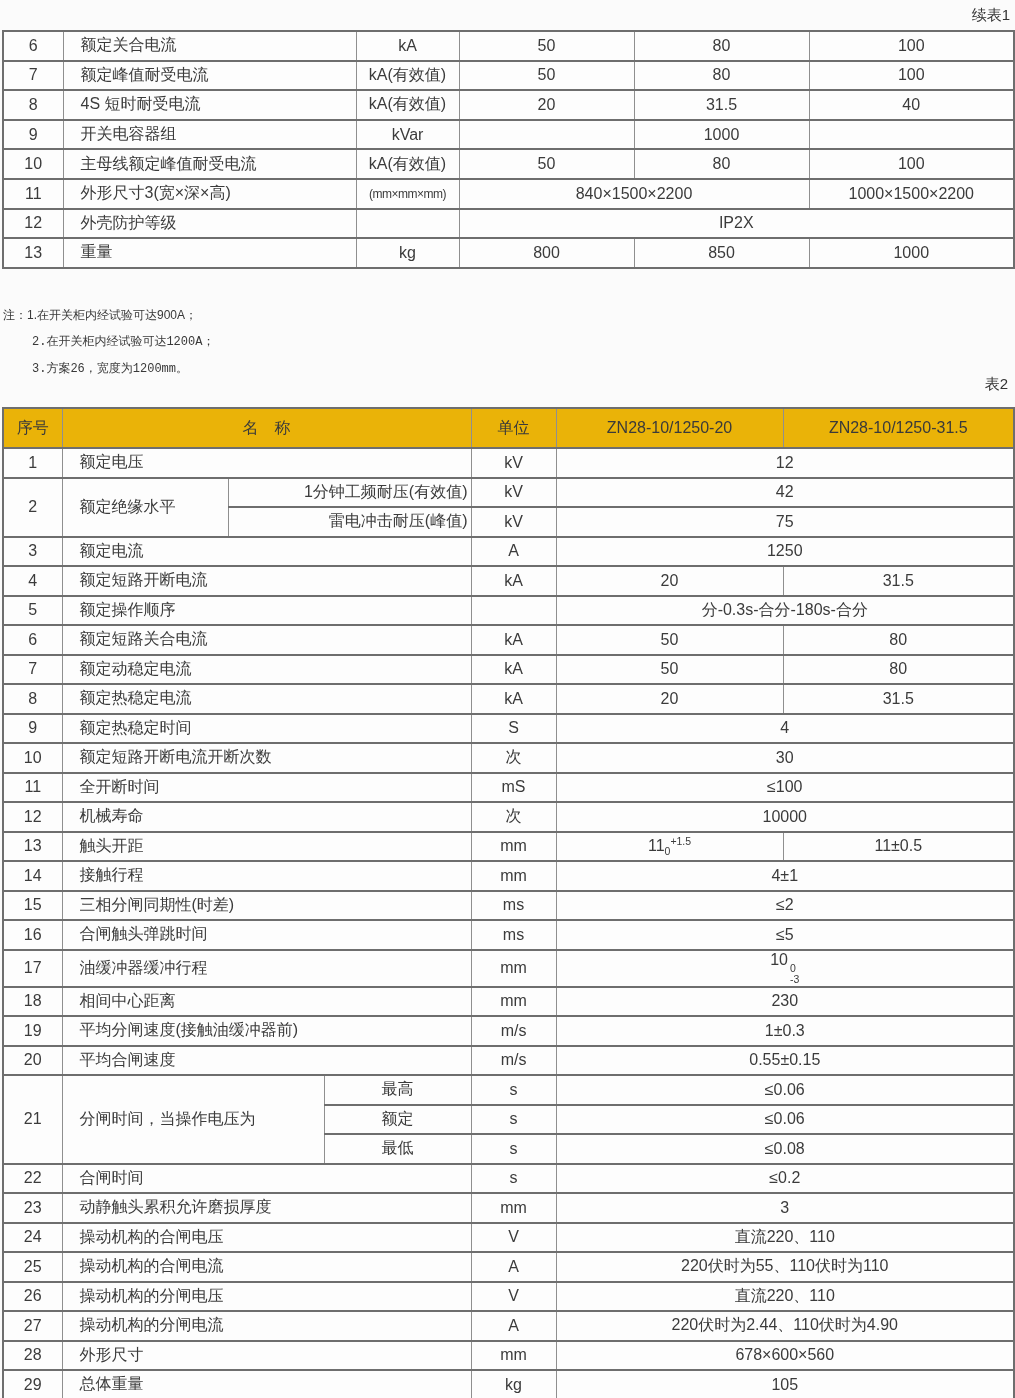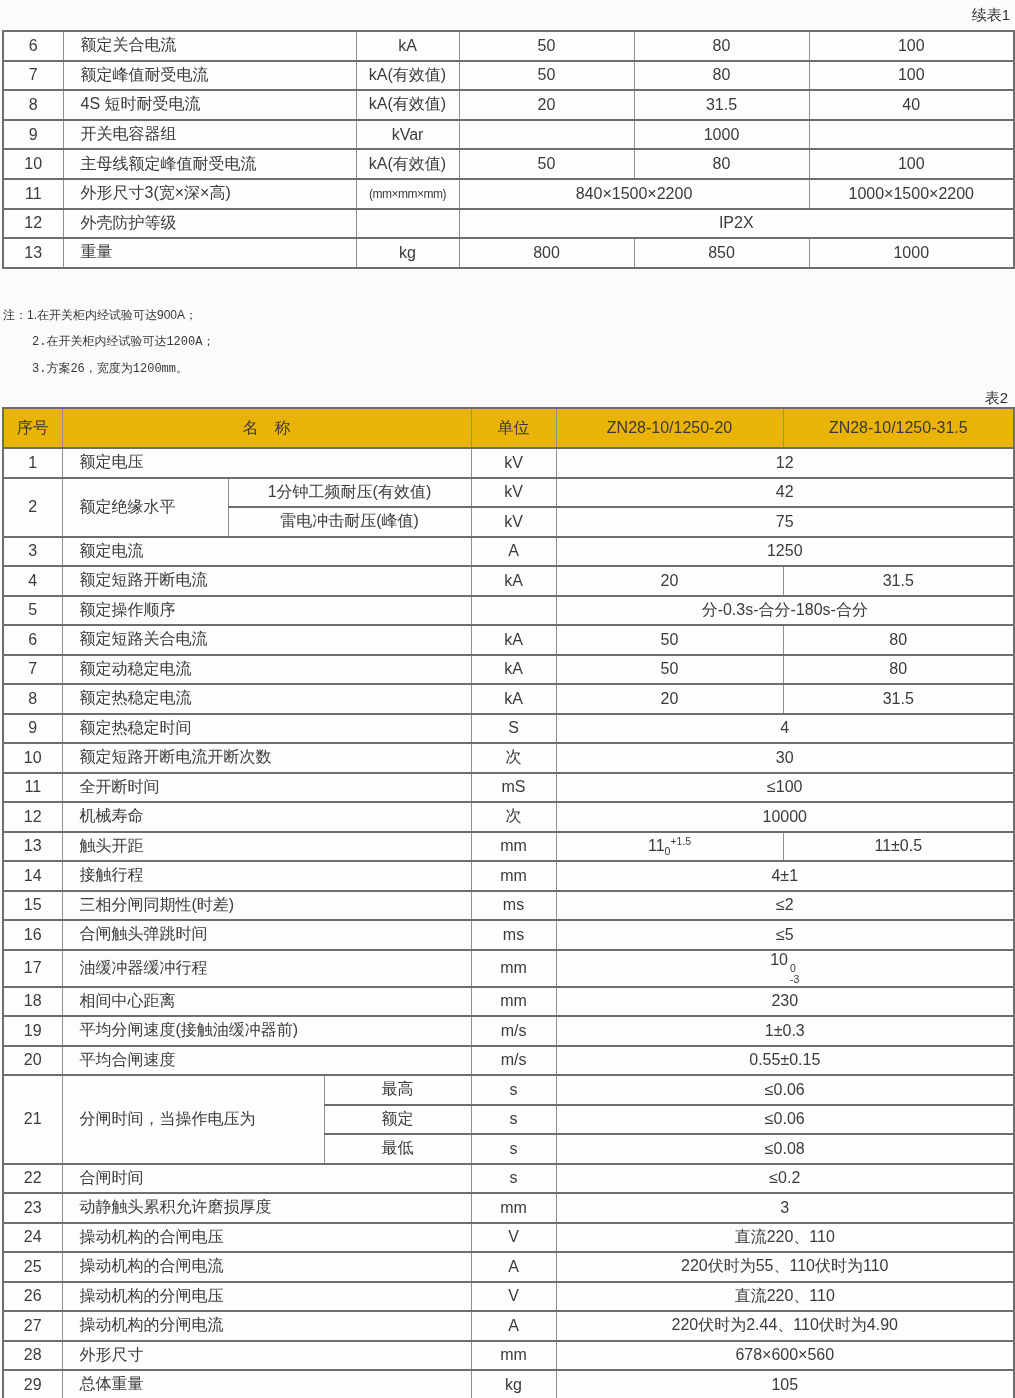--- a/index.html
+++ b/index.html
@@ -1,31 +1,31 @@
 <!DOCTYPE html>
 <html><head>
 <meta charset="utf-8">
 <style>
   html,body{margin:0;padding:0;}
   body{background:#f2f2f2;font-family:"Liberation Sans", sans-serif;}
   .page{position:relative;width:1015px;height:1398px;background:#fbfbfb;margin:0 auto;overflow:hidden;color:#3b3b3b;}
   .corner-label{position:absolute;font-size:15px;color:#333;margin-left:14px;}
   #t1-label{top:6px;right:5px;}
-  #t2-label{top:389px;right:7px;text-align:right;}
+  #t2-label{top:375px;right:7px;text-align:right;}
   table{border-collapse:collapse;table-layout:fixed;position:absolute;left:2px;background:#fdfdfd;border:2px solid #6e6e6e;}
   #table1{top:30px;width:1011px;}
   #table2{top:407px;width:1011px;}
   td{border-left:1.3px solid #8f8f8f;border-right:1.3px solid #8f8f8f;border-top:2px solid #6e6e6e;border-bottom:2px solid #6e6e6e;
      font-size:16px;text-align:center;vertical-align:middle;padding:0 3px;overflow:hidden;white-space:nowrap;}
   #table1 tr{height:29.6px;}
   #table2 tr{height:29.5px;}
   #table2 tr.hdr{height:40px;}
   td.header{background:#eab308;font-size:16px;color:#3a3a3a;}
   td.name{text-align:left;padding-left:17px;margin-left:16px;}
-  td.subname{text-align:center;}
+  td.subname{text-align:right;}
   td.subc{text-align:center;}
   td.unitsm{font-size:12px;letter-spacing:-0.5px;text-align:center;}
   sub{font-size:10.5px;vertical-align:-4px;}
   sup{font-size:10.5px;vertical-align:6px;letter-spacing:0;}
   .vstack{display:inline-flex;flex-direction:column;align-items:flex-start;font-size:10.5px;line-height:1.1;vertical-align:-7px;margin-left:2px;}
   .notes{position:absolute;top:302px;left:3px;font-size:12px;line-height:27px;color:#383838;}
   .notes .cont{padding-left:29px;font-family:Liberation Mono, monospace;}
 </style>
 </head>
 <body>

